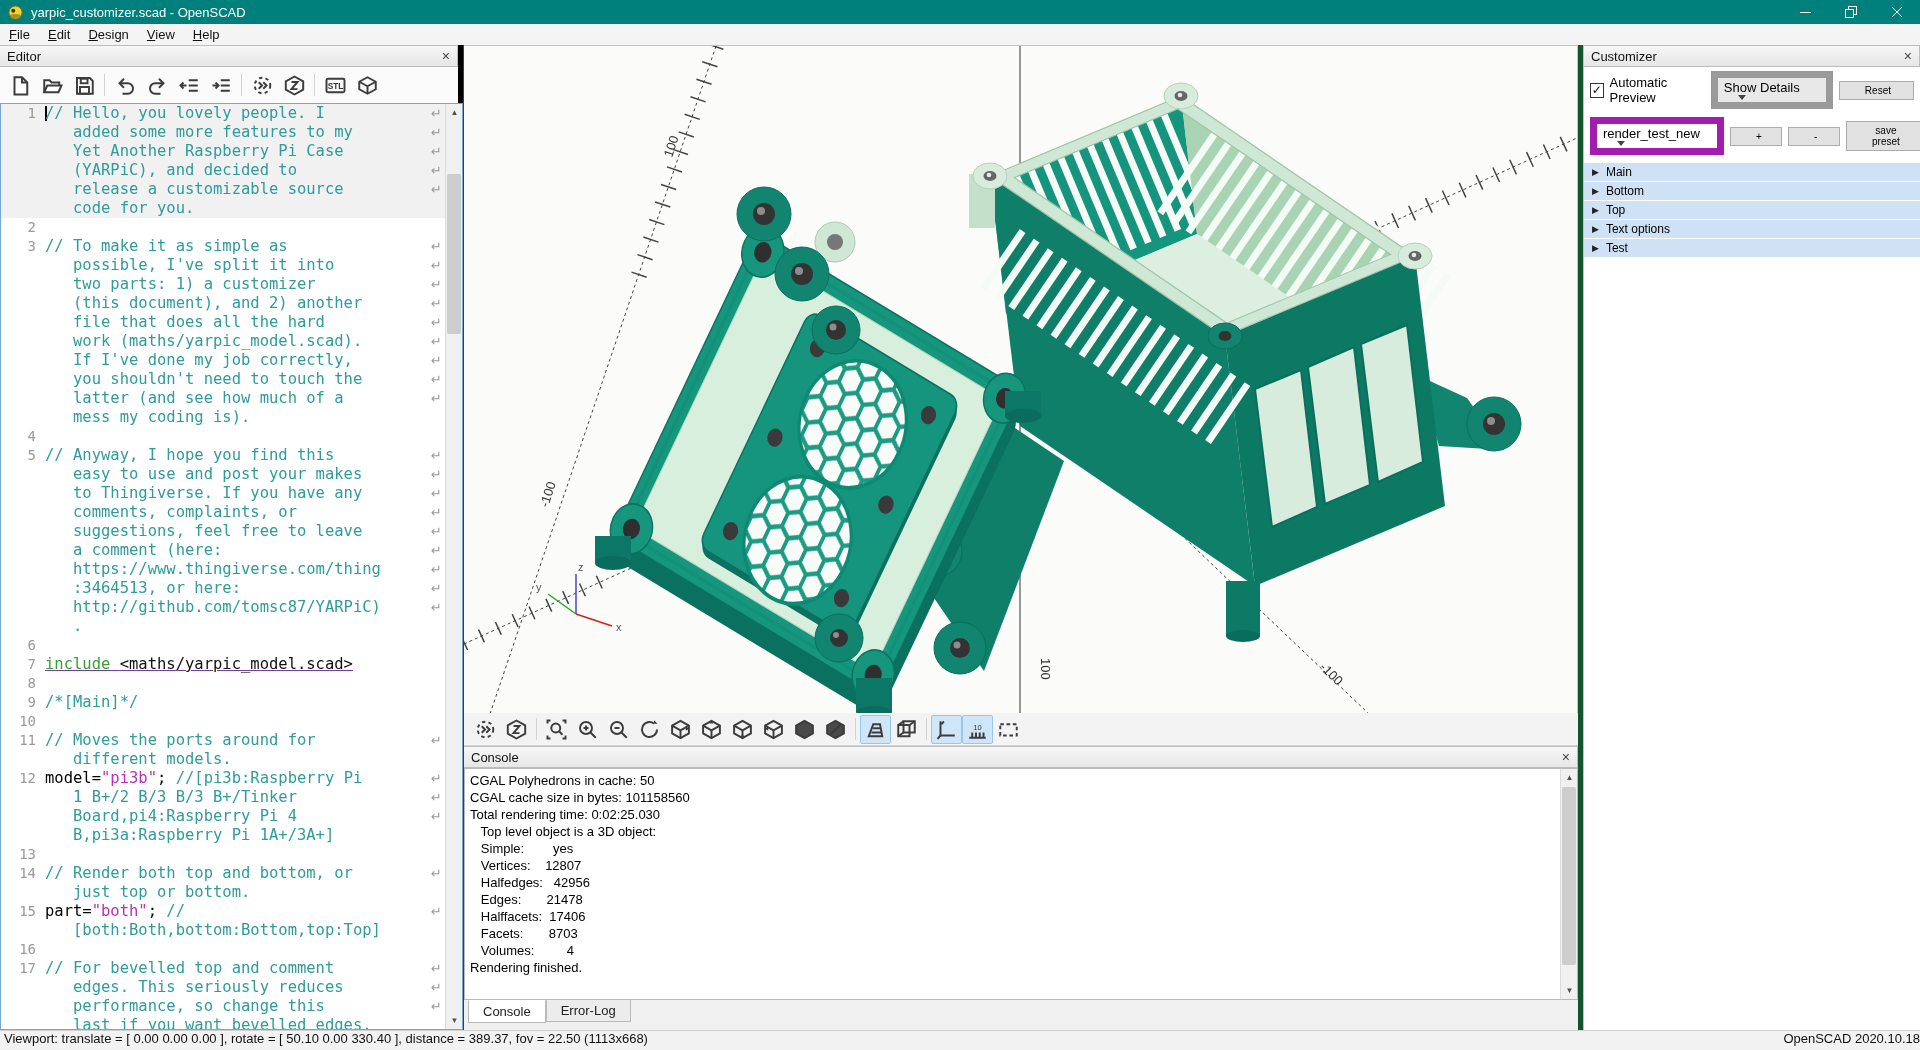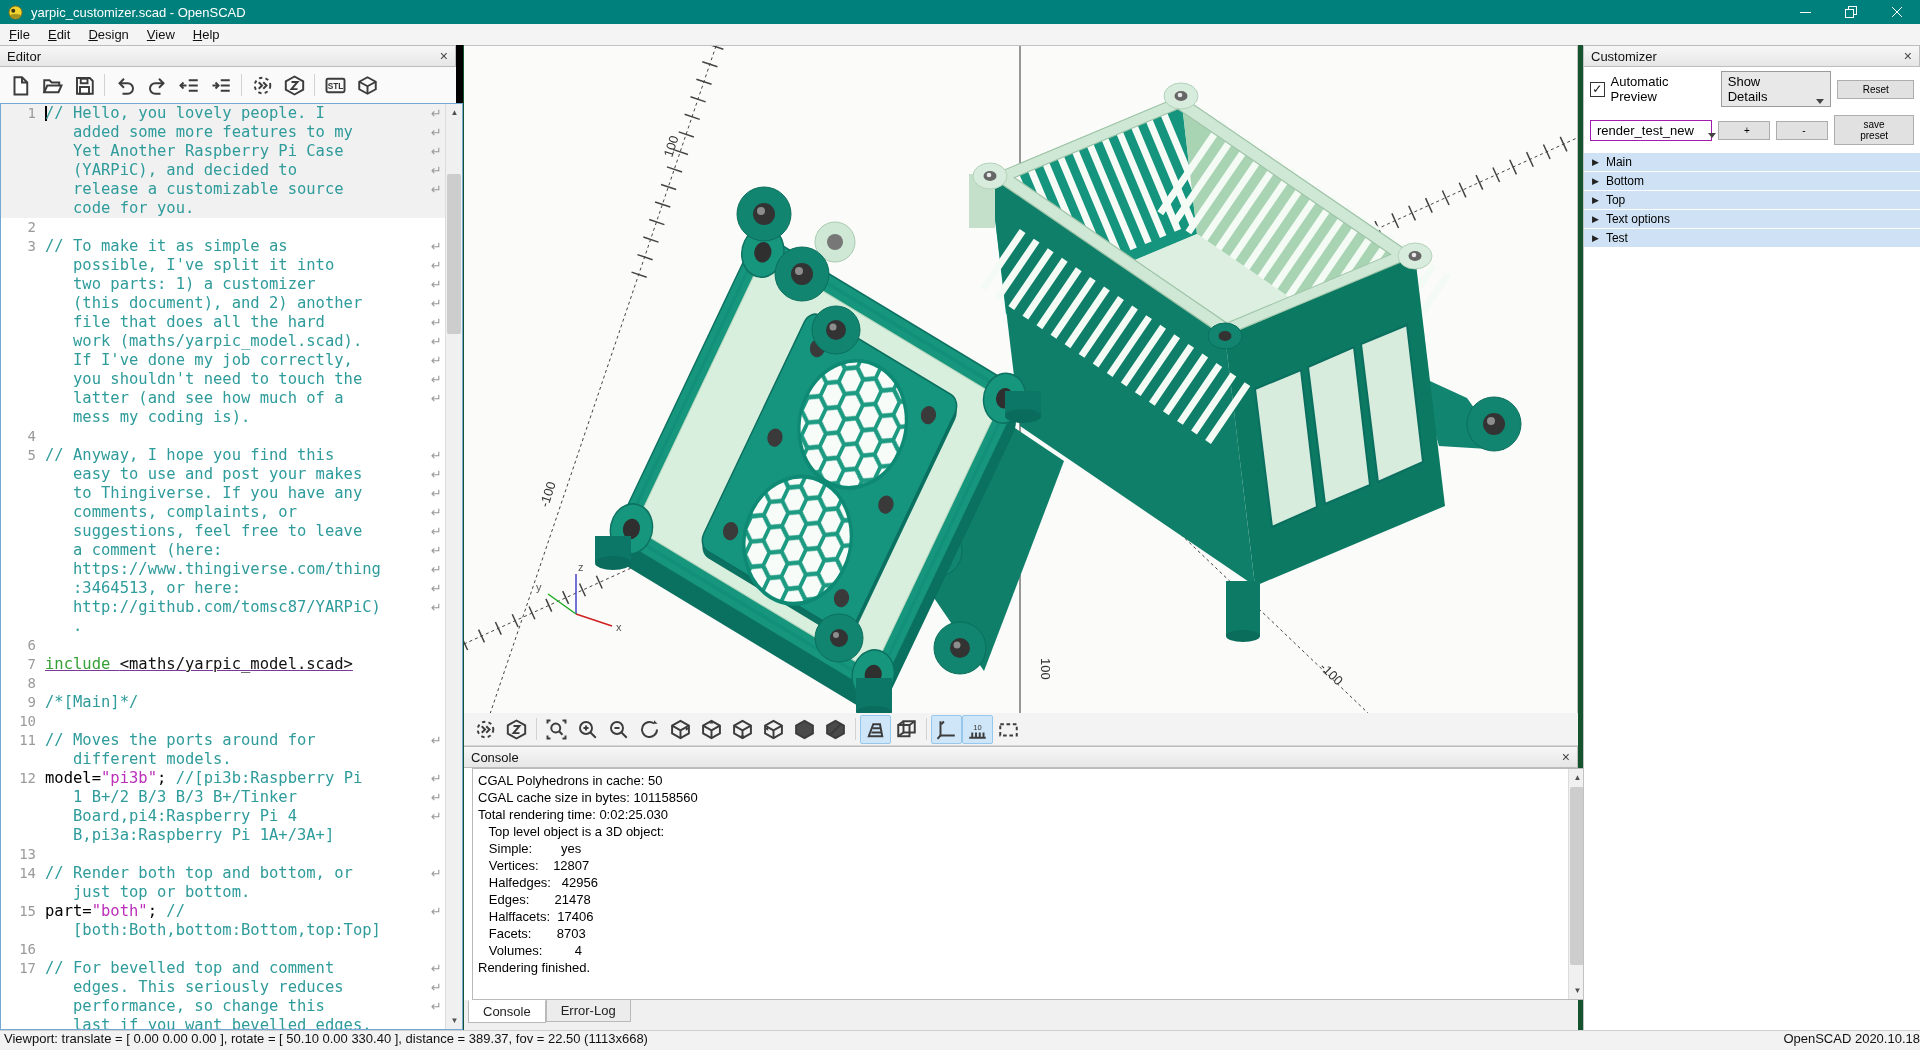--- a/index.html
+++ b/index.html
@@ -12,21 +12,21 @@
   .wbtn{width:46px;height:24px;display:flex;align-items:center;justify-content:center;color:#fff;font-size:13px;}
   
   #menubar{position:absolute;left:0;top:24px;width:1920px;height:21px;background:#f4f4f4;display:flex;align-items:center;font-size:13px;color:#111;}
   .menu-item{padding:1px 9px;height:19px;display:flex;align-items:center;}
   .menu-item u{text-decoration:underline;}
   
   .dock-header{height:22px;background:linear-gradient(#f7f7f7,#e6e6e6);border:1px solid #bdbdbd;border-left:none;
     display:flex;align-items:center;font-size:13px;color:#111;padding-left:7px;box-sizing:border-box;}
   .dock-close{margin-left:auto;margin-right:7px;color:#444;font-size:14px;line-height:14px;}
   
-  #editor-dock{position:absolute;left:0;top:45px;width:463px;height:985px;background:#fff;box-sizing:border-box;border-right:7px solid #000000;}
+  #editor-dock{position:absolute;left:0;top:45px;width:463px;height:985px;background:#fff;box-sizing:border-box;border-right:5px solid #000000;}
   #editor-toolbar{height:36px;background:#fafafa;border-bottom:1px solid #d9d9d9;display:flex;align-items:center;padding-left:4px;}
   .tbtn{width:30px;height:28px;display:flex;align-items:center;justify-content:center;border:1px solid transparent;border-radius:2px;}
   .tbtn svg{width:21px;height:21px;}
   .tbtn.active{background:#cfe6f8;border-color:#96c8ee;}
   .tsep{width:1px;height:22px;background:#d2d2d2;margin:0 4px;}
   svg.gl *{stroke:#3c3c3c;fill:none;stroke-width:1.3;}
   svg.gl .fw{fill:#fff;}  svg.gl .f{fill:#3c3c3c;stroke:none;} svg.gl .fd{fill:#4a4a4a;}
   svg.gl text{stroke:none;fill:#333;}
   #code-area{position:absolute;left:0;top:58px;width:463px;height:927px;border:1px solid #74a7d4;box-sizing:border-box;overflow:hidden;background:#fff;}
   #code-rows{position:absolute;left:0;top:0;width:444px;}
@@ -42,30 +42,30 @@
   .vscroll .arr{position:absolute;left:0;width:17px;height:17px;color:#505050;font-size:8px;display:flex;align-items:center;justify-content:center;}
   .vscroll .arr.up{top:0;} .vscroll .arr.dn{bottom:0;}
   .vscroll .thumb{position:absolute;left:1px;width:14px;background:#cdcdcd;border-radius:2px;}
   
   #viewport{position:absolute;left:464px;top:45px;width:1113px;height:668px;background:#fbfbf9;border:1px solid #c2c2c2;border-left:none;box-sizing:content-box;}
   #vp-toolbar{position:absolute;left:464px;top:713px;width:1114px;height:33px;background:#f3f3f3;border-bottom:1px solid #d4d4d4;
     display:flex;align-items:center;padding-left:6px;box-sizing:border-box;}
   #vp-toolbar .tbtn{width:29px;height:27px;}
   
   #console-dock{position:absolute;left:464px;top:746px;width:1114px;height:284px;background:#fff;}
-  #console-text{position:absolute;left:8px;top:22px;width:1114px;height:232px;border:1px solid #b9b9b9;box-sizing:border-box;background:#fff;overflow:hidden;}
+  #console-text{position:absolute;left:0;top:22px;width:1114px;height:232px;border:1px solid #b9b9b9;box-sizing:border-box;background:#fff;overflow:hidden;}
   .cline{white-space:pre;font-size:13px;line-height:17px;color:#000;padding-left:5px;}
   #console-tabs{position:absolute;left:0;top:254px;width:1114px;height:30px;display:flex;align-items:flex-start;padding-left:4px;box-sizing:border-box;background:#f0f0f0;}
   .ctab{padding:3px 14px;font-size:13px;border:1px solid #b9b9b9;border-top:none;background:#ececec;color:#222;}
   .ctab.active{background:#fff;border-top:1px solid #fff;font-weight:normal;}
   
   #customizer-dock{position:absolute;left:1583px;top:45px;width:337px;height:985px;background:#fff;box-sizing:border-box;border-left:1px solid #c2c2c2;}
   .cz-row{display:flex;align-items:center;padding:4px 6px;gap:6px;}
   .cz-btn{background:#e1e1e1;border:1px solid #adadad;font-size:10px;padding:3px 25px;color:#000;}
-  .cz-select{background:#fff;border:1px solid #a21caf;font-size:13px;padding:2px 6px;display:flex;align-items:flex-end;color:#000;}
+  .cz-select{background:#fff;border:7px solid #a21caf;font-size:13px;padding:2px 6px;display:flex;align-items:flex-start;color:#000;flex-direction:column;}
   .cz-select .chev{margin-left:auto;width:0;height:0;border-left:4px solid transparent;border-right:4px solid transparent;border-top:5px solid #444;margin-left:14px;}
   .checkbox{width:13px;height:13px;border:1px solid #333;background:#fff;display:flex;align-items:center;justify-content:center;font-size:12px;color:#111;}
   .cz-label{font-size:13px;color:#000;}
   .cz-section{height:18px;background:#cfe2f5;margin-bottom:1px;display:flex;align-items:center;font-size:12px;color:#000;padding-left:8px;gap:7px;}
   .cz-section .tri{font-size:9px;color:#222;}
   
   #statusbar{position:absolute;left:0;top:1030px;width:1920px;height:20px;background:#f2f2f2;border-top:1px solid #cfcfcf;
     display:flex;font-size:13px;color:#111;box-sizing:border-box;}
   #status-left{padding-left:4px;} #status-right{margin-left:auto;}
 </style>

